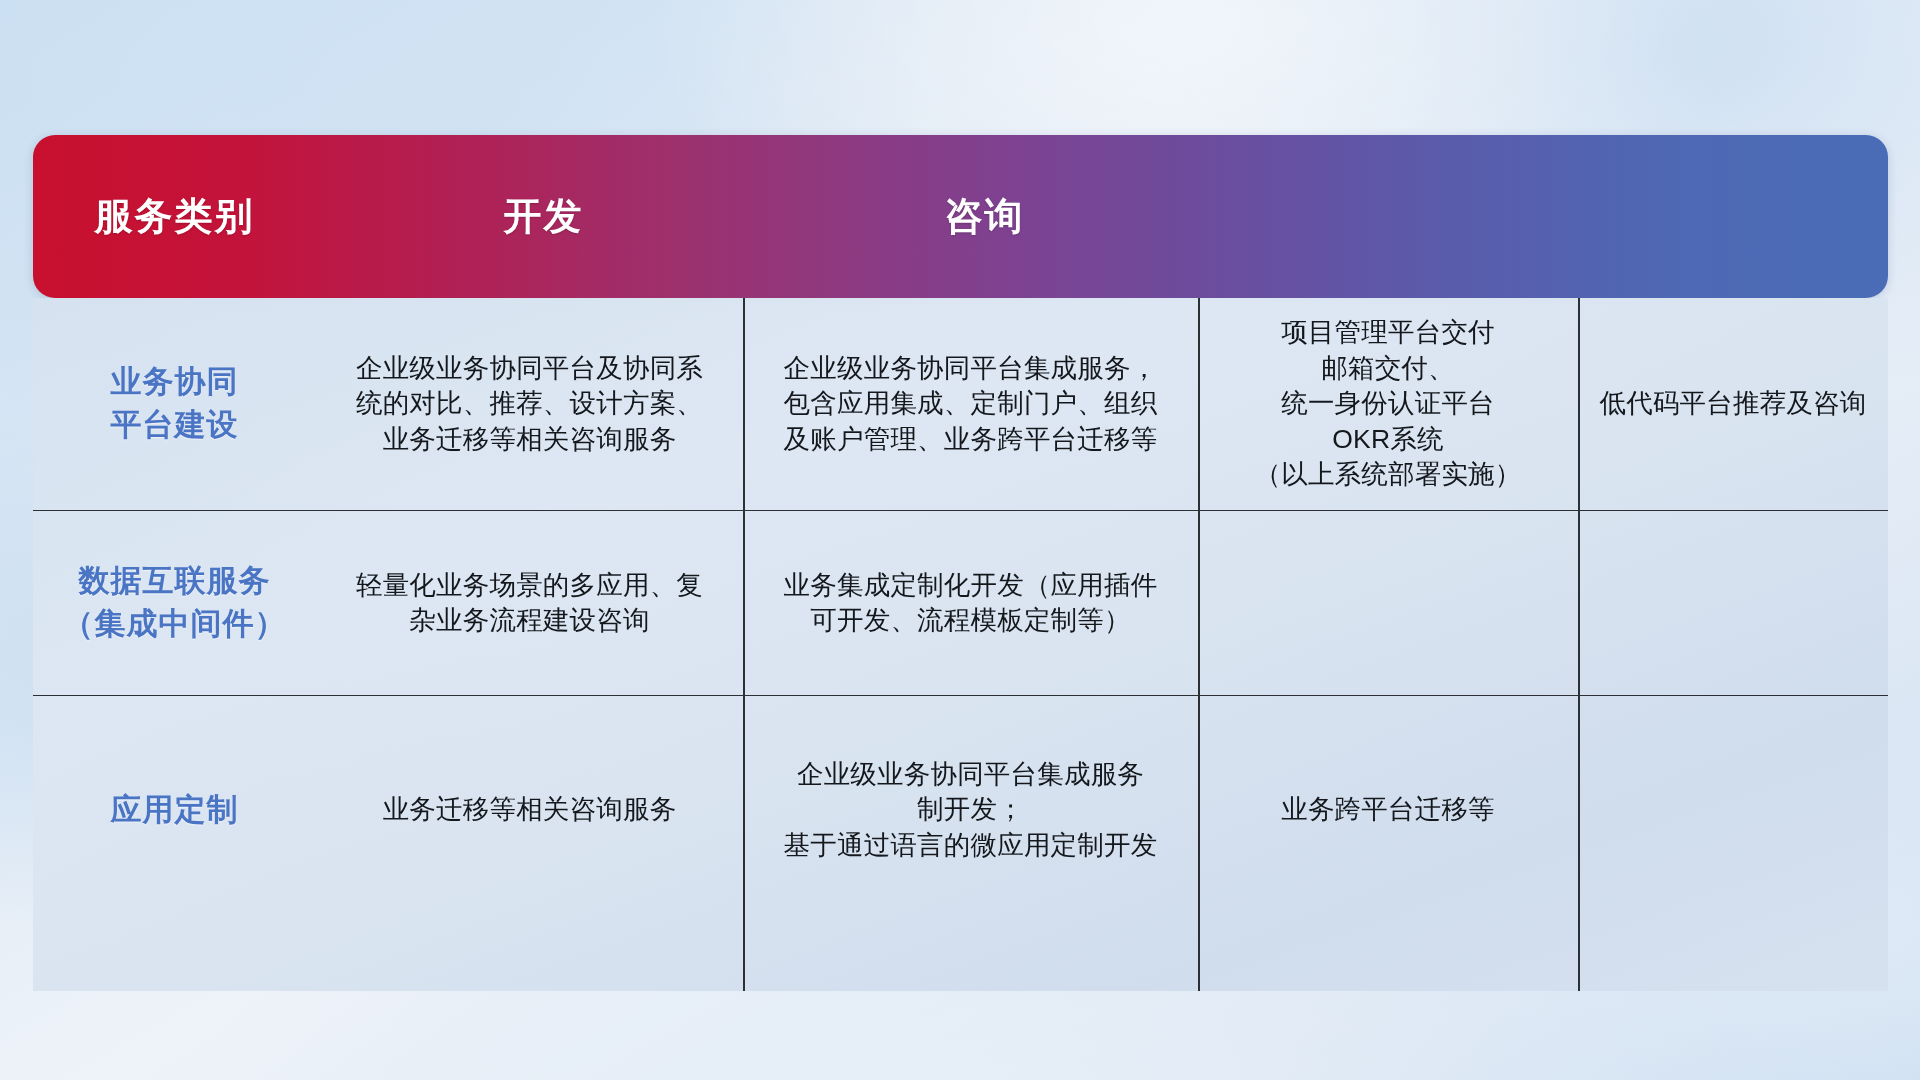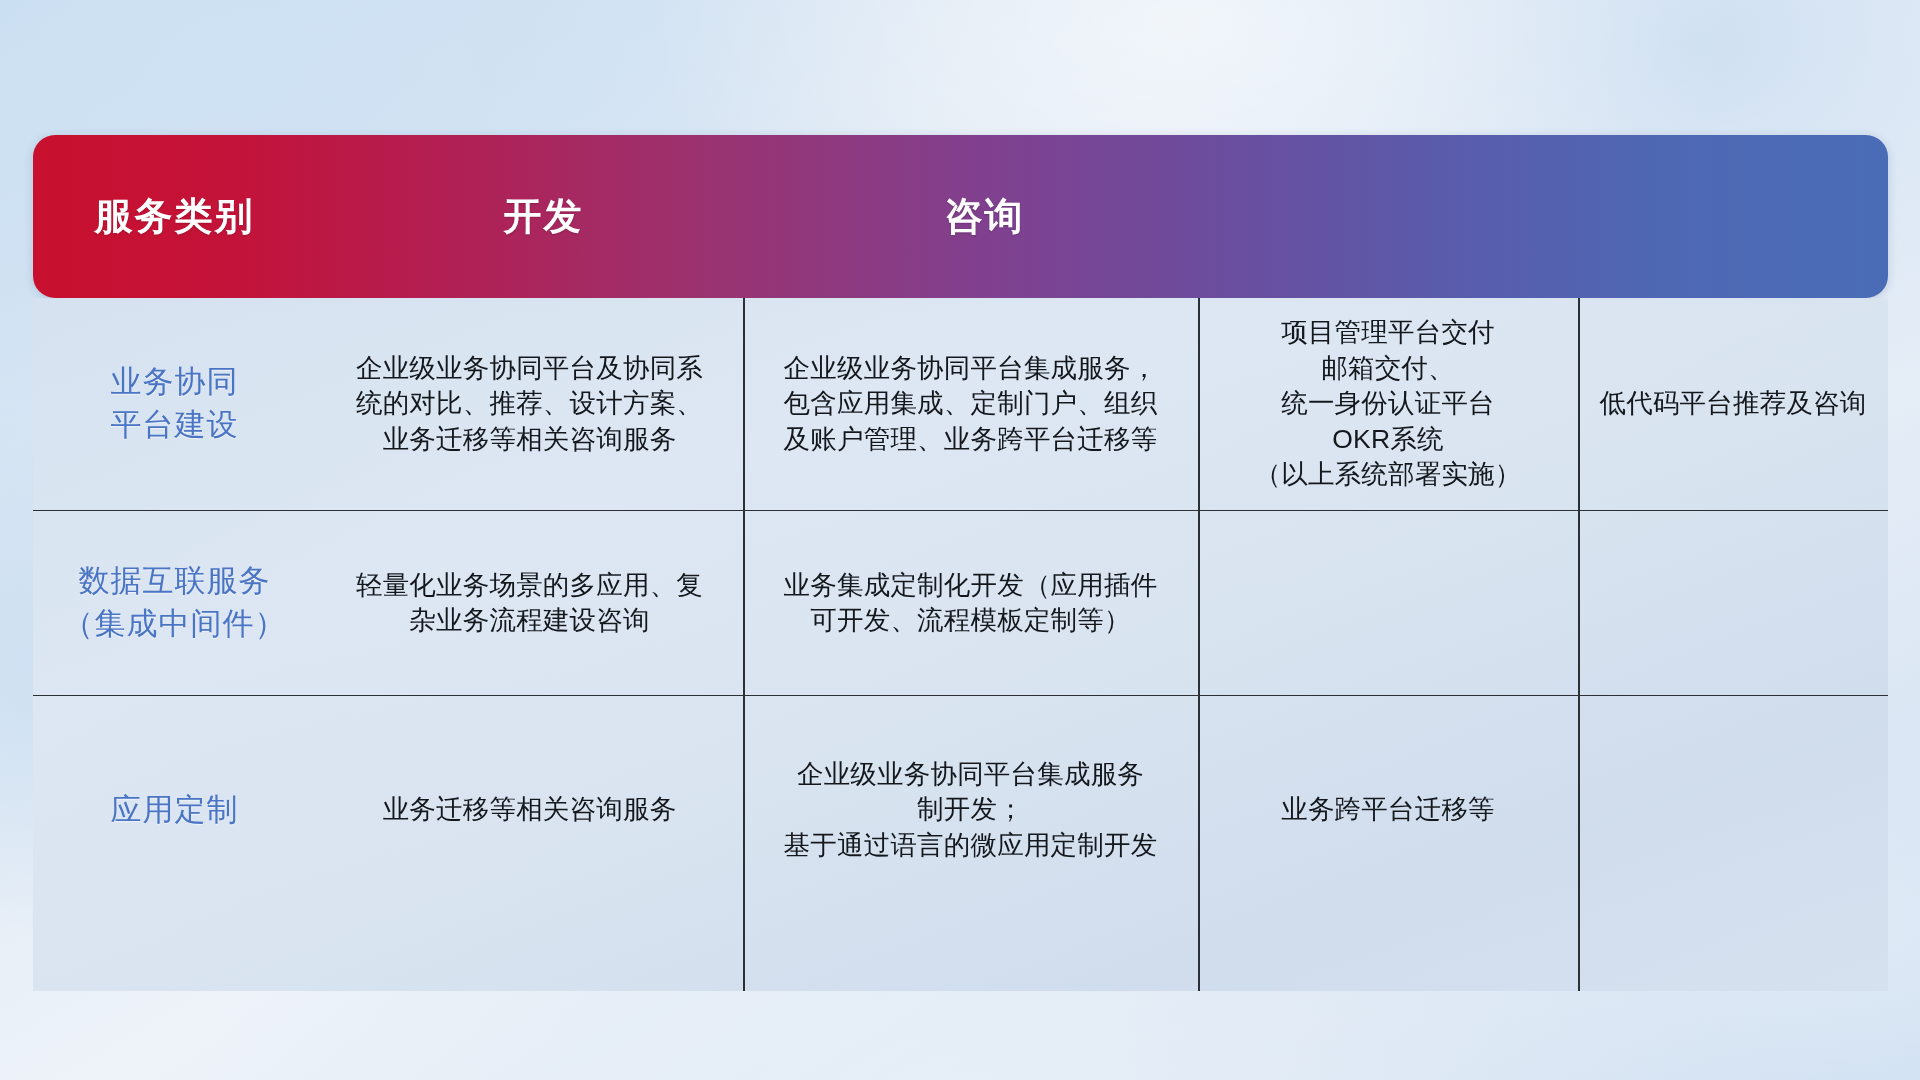--- a/index.html
+++ b/index.html
@@ -110,21 +110,21 @@
     font-size: 26.5px;
     line-height: 1.34;
     white-space: pre-line;
     letter-spacing: 0.2px;
   }
 
   .cat-text {
     text-align: center;
     color: #4a74c4;
     font-size: 31px;
-    font-weight: 400;
+    font-weight: 700;
     line-height: 1.38;
     white-space: pre-line;
     letter-spacing: 1px;
     text-shadow: 0 1px 1px rgba(255,255,255,0.55);
   }
 
   
   .vline {
     position: absolute;
     top: 0;

